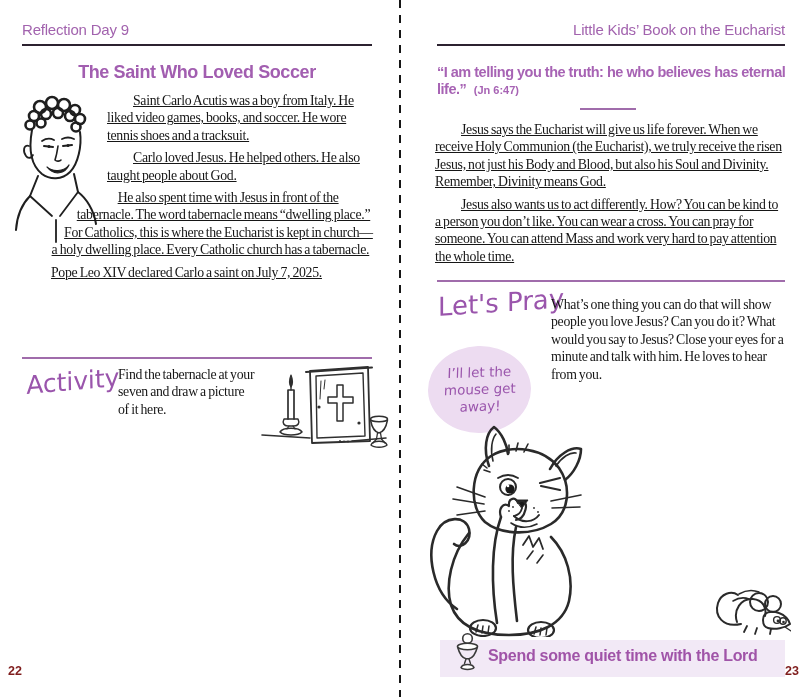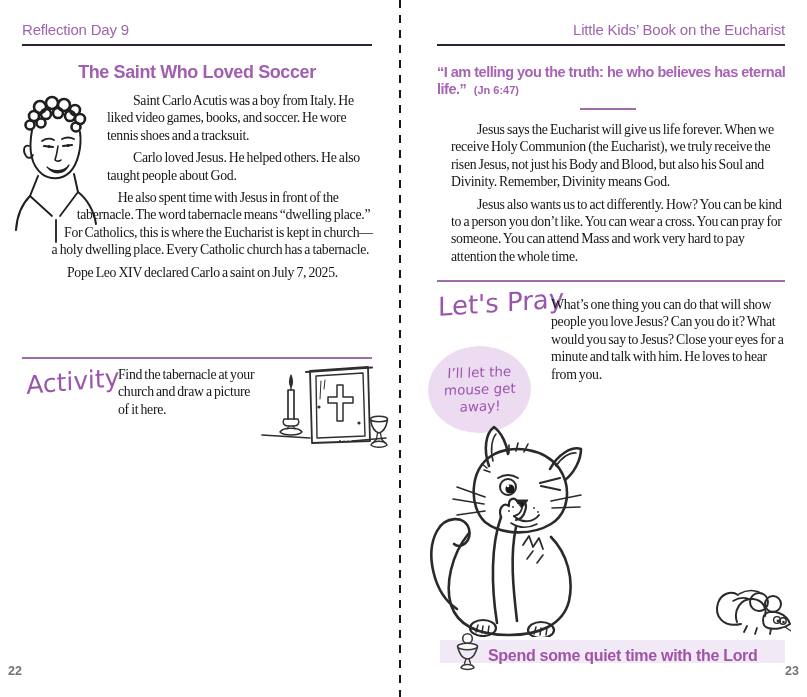--- a/index.html
+++ b/index.html
@@ -22,36 +22,36 @@
   .head-rule{position:absolute;top:44px;height:2px;background:#2c2230;}
   .lp-rule{left:22px;width:350px;}
   .rp-rule{left:32px;width:348px;}
 
   
   .lp-title{position:absolute;left:22px;top:62px;width:350px;text-align:center;
     font-family:"Liberation Sans",sans-serif;font-weight:700;font-size:18px;
     letter-spacing:-0.4px;color:#a25eb0;}
   .body-copy{font-size:13.8px;line-height:17.4px;letter-spacing:-0.3px;word-spacing:-0.9px;}
   .lp-body{position:absolute;left:25px;top:92px;width:351px;}
-  .body-copy p{margin:0 0 5px 16px;text-indent:26px;}
+  .body-copy p{margin:0 0 5px 0;text-indent:26px;text-decoration:underline;}
   .portrait-float{float:left;width:84px;height:150px;margin:2px 9px 0 -11px;
     shape-outside:polygon(0 0,100% 0,100% 52%,62% 76%,30% 100%,0 100%);}
   .portrait-float svg{width:84px;height:150px;display:block;}
 
   .thin-rule{position:absolute;height:1.6px;background:#a06cab;}
   .lp-activity-rule{left:22px;top:357px;width:350px;}
   .lp-activity{position:absolute;left:26px;top:363px;width:350px;display:flex;align-items:flex-start;}
   .hand{font-family:"DejaVu Sans",sans-serif;color:#9a55ac;}
   .activity-label{width:92px;font-size:25px;transform:rotate(-5deg) skewX(-4deg);
     transform-origin:left top;margin-top:8px;flex:0 0 auto;}
   .activity-text{width:138px;margin:3px 0 0 0;flex:0 0 auto;}
   .tabernacle{width:132px;height:106px;margin:-4px 0 0 2px;flex:0 0 auto;}
 
   .pagenum{position:absolute;font-family:"Liberation Sans",sans-serif;font-weight:700;
-    font-size:12.5px;color:#737373;}
+    font-size:12.5px;color:#7f1d1d;}
   .lp-num{left:8px;top:664px;}
   .rp-num{right:8px;top:664px;}
 
   
   .rp-quote{position:absolute;left:32px;top:64px;width:352px;
     font-family:"Liberation Sans",sans-serif;font-weight:700;font-size:14.5px;
     line-height:16.5px;letter-spacing:-0.5px;color:#a763b4;}
   .rp-quote .citation{font-size:11px;letter-spacing:0;margin-left:4px;}
   .rp-shortrule{left:175px;top:108px;width:56px;}
   .rp-body{position:absolute;left:30px;top:121px;width:350px;}
@@ -62,21 +62,21 @@
 
   .bubble{position:absolute;left:23px;top:346px;width:103px;height:87px;
     background:#eddcf1;border-radius:50%;display:flex;flex-direction:column;
     justify-content:center;align-items:center;transform:rotate(-2deg);}
   .bubble div{font-family:"DejaVu Sans",sans-serif;font-size:13.5px;line-height:17px;
     color:#9a55ac;transform:skewX(-4deg);}
 
   .cat{position:absolute;left:18px;top:423px;width:168px;height:214px;}
   .mouse{position:absolute;left:308px;top:586px;width:78px;height:50px;}
 
-  .footer-bar{position:absolute;left:35px;top:640px;width:345px;height:23px;background:#f2e9f6;}
+  .footer-bar{position:absolute;left:35px;top:640px;width:345px;height:37px;background:#f2e9f6;}
   .footer-text{display:block;margin-left:48px;line-height:31px;white-space:nowrap;
     font-family:"Liberation Sans",sans-serif;font-weight:700;font-size:16px;
     letter-spacing:-0.3px;color:#a054a8;}
   .footer-chalice{position:absolute;left:14px;top:-8px;width:27px;height:40px;}
 
   svg{display:block;}
 </style>
 </head>
 <body>
 
@@ -121,21 +121,21 @@
     <p>Saint Carlo Acutis was a boy from Italy. He liked video games, books, and soccer. He wore tennis shoes and a tracksuit.</p>
     <p>Carlo loved Jesus. He helped others. He also taught people about God.</p>
     <p>He also spent time with Jesus in front of the tabernacle. The word tabernacle means “dwelling place.” For Catholics, this is where the Eucharist is kept in church—a holy dwelling place. Every Catholic church has a tabernacle.</p>
     <p>Pope Leo XIV declared Carlo a saint on July 7, 2025.</p>
   </div>
 
   <div class="thin-rule lp-activity-rule"></div>
 
   <div class="lp-activity">
     <span class="hand activity-label">Activity</span>
-    <p class="activity-text body-copy" style="text-indent:0;">Find the tabernacle at your church and draw a picture of it here.</p>
+    <p class="activity-text body-copy" style="text-indent:0;">Find the tabernacle at your seven and draw a picture of it here.</p>
     <svg class="tabernacle" viewBox="0 0 132 106">
       <g fill="none" stroke="#2f2f2f" stroke-width="1.8" stroke-linecap="round" stroke-linejoin="round">
         <path d="M4 76 L52 79 M94 82 L128 79" stroke-width="1.6"></path>
         <circle cx="82" cy="82" r="0.9" fill="#2f2f2f" stroke="none"></circle>
         <circle cx="86" cy="82.3" r="0.9" fill="#2f2f2f" stroke="none"></circle>
         <circle cx="90" cy="82.5" r="0.9" fill="#2f2f2f" stroke="none"></circle>
         <path d="M33 16 C31 21 31 25 33 28 C35 25 35 21 33 16 Z" fill="#2f2f2f" stroke-width="1.2"></path>
         <path d="M33 26 L33 31" stroke-width="1.4"></path>
         <path d="M30 31 L30 60 M36 31 L36 60 M30 31 L36 31" stroke-width="1.7"></path>
         <path d="M26 60 L40 60 C42 64 40 67 36 67 L30 67 C26 67 24 64 26 60 Z" stroke-width="1.5"></path>

